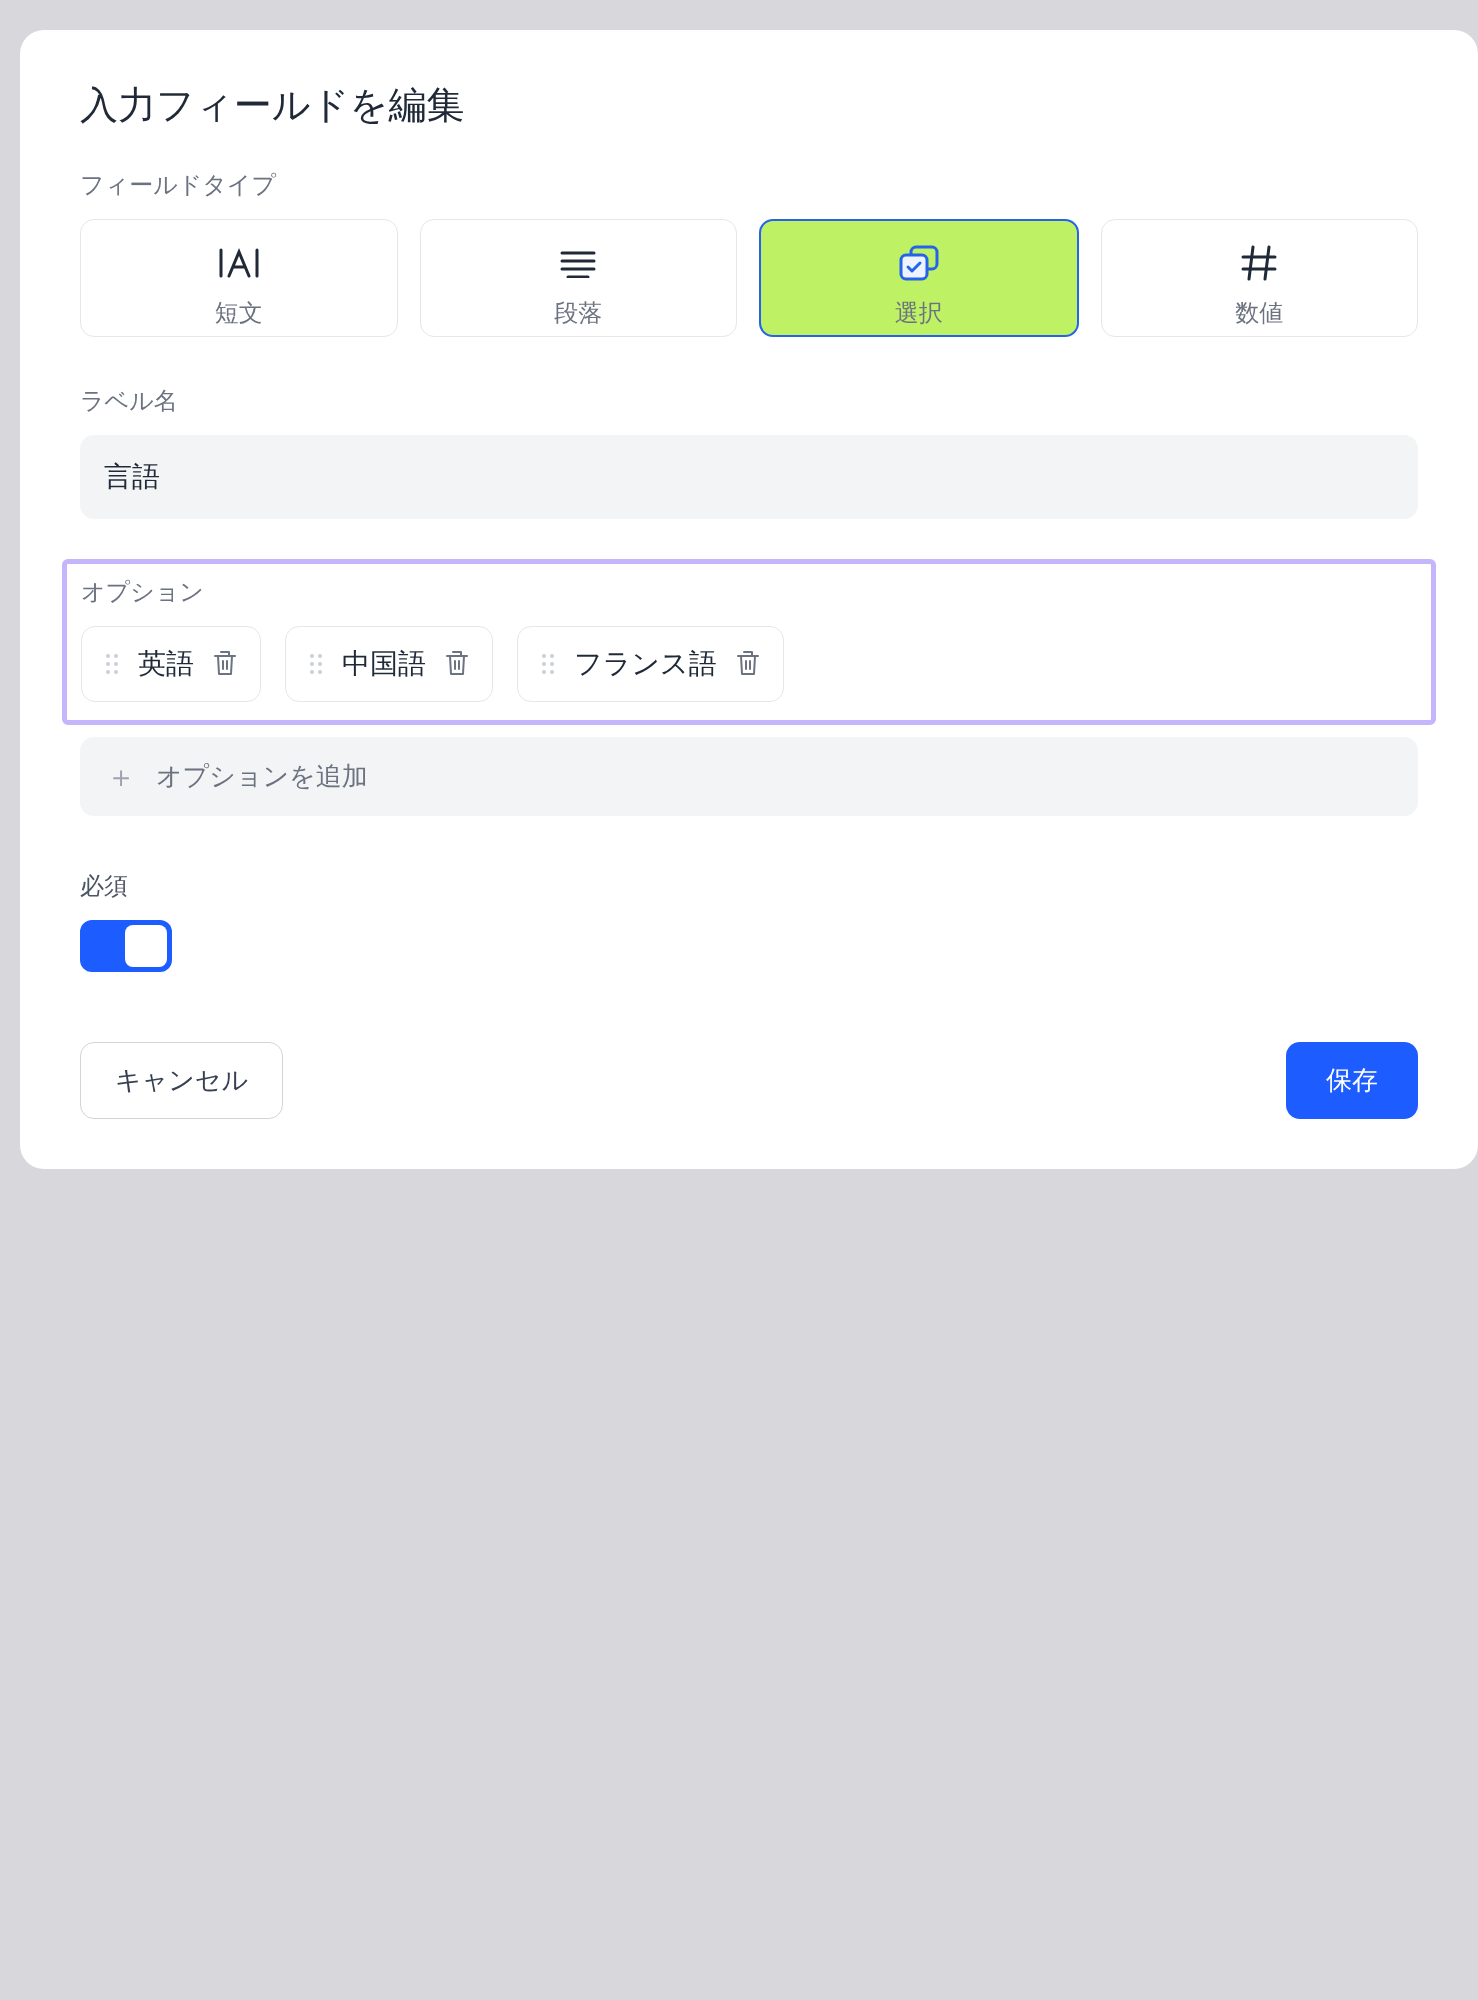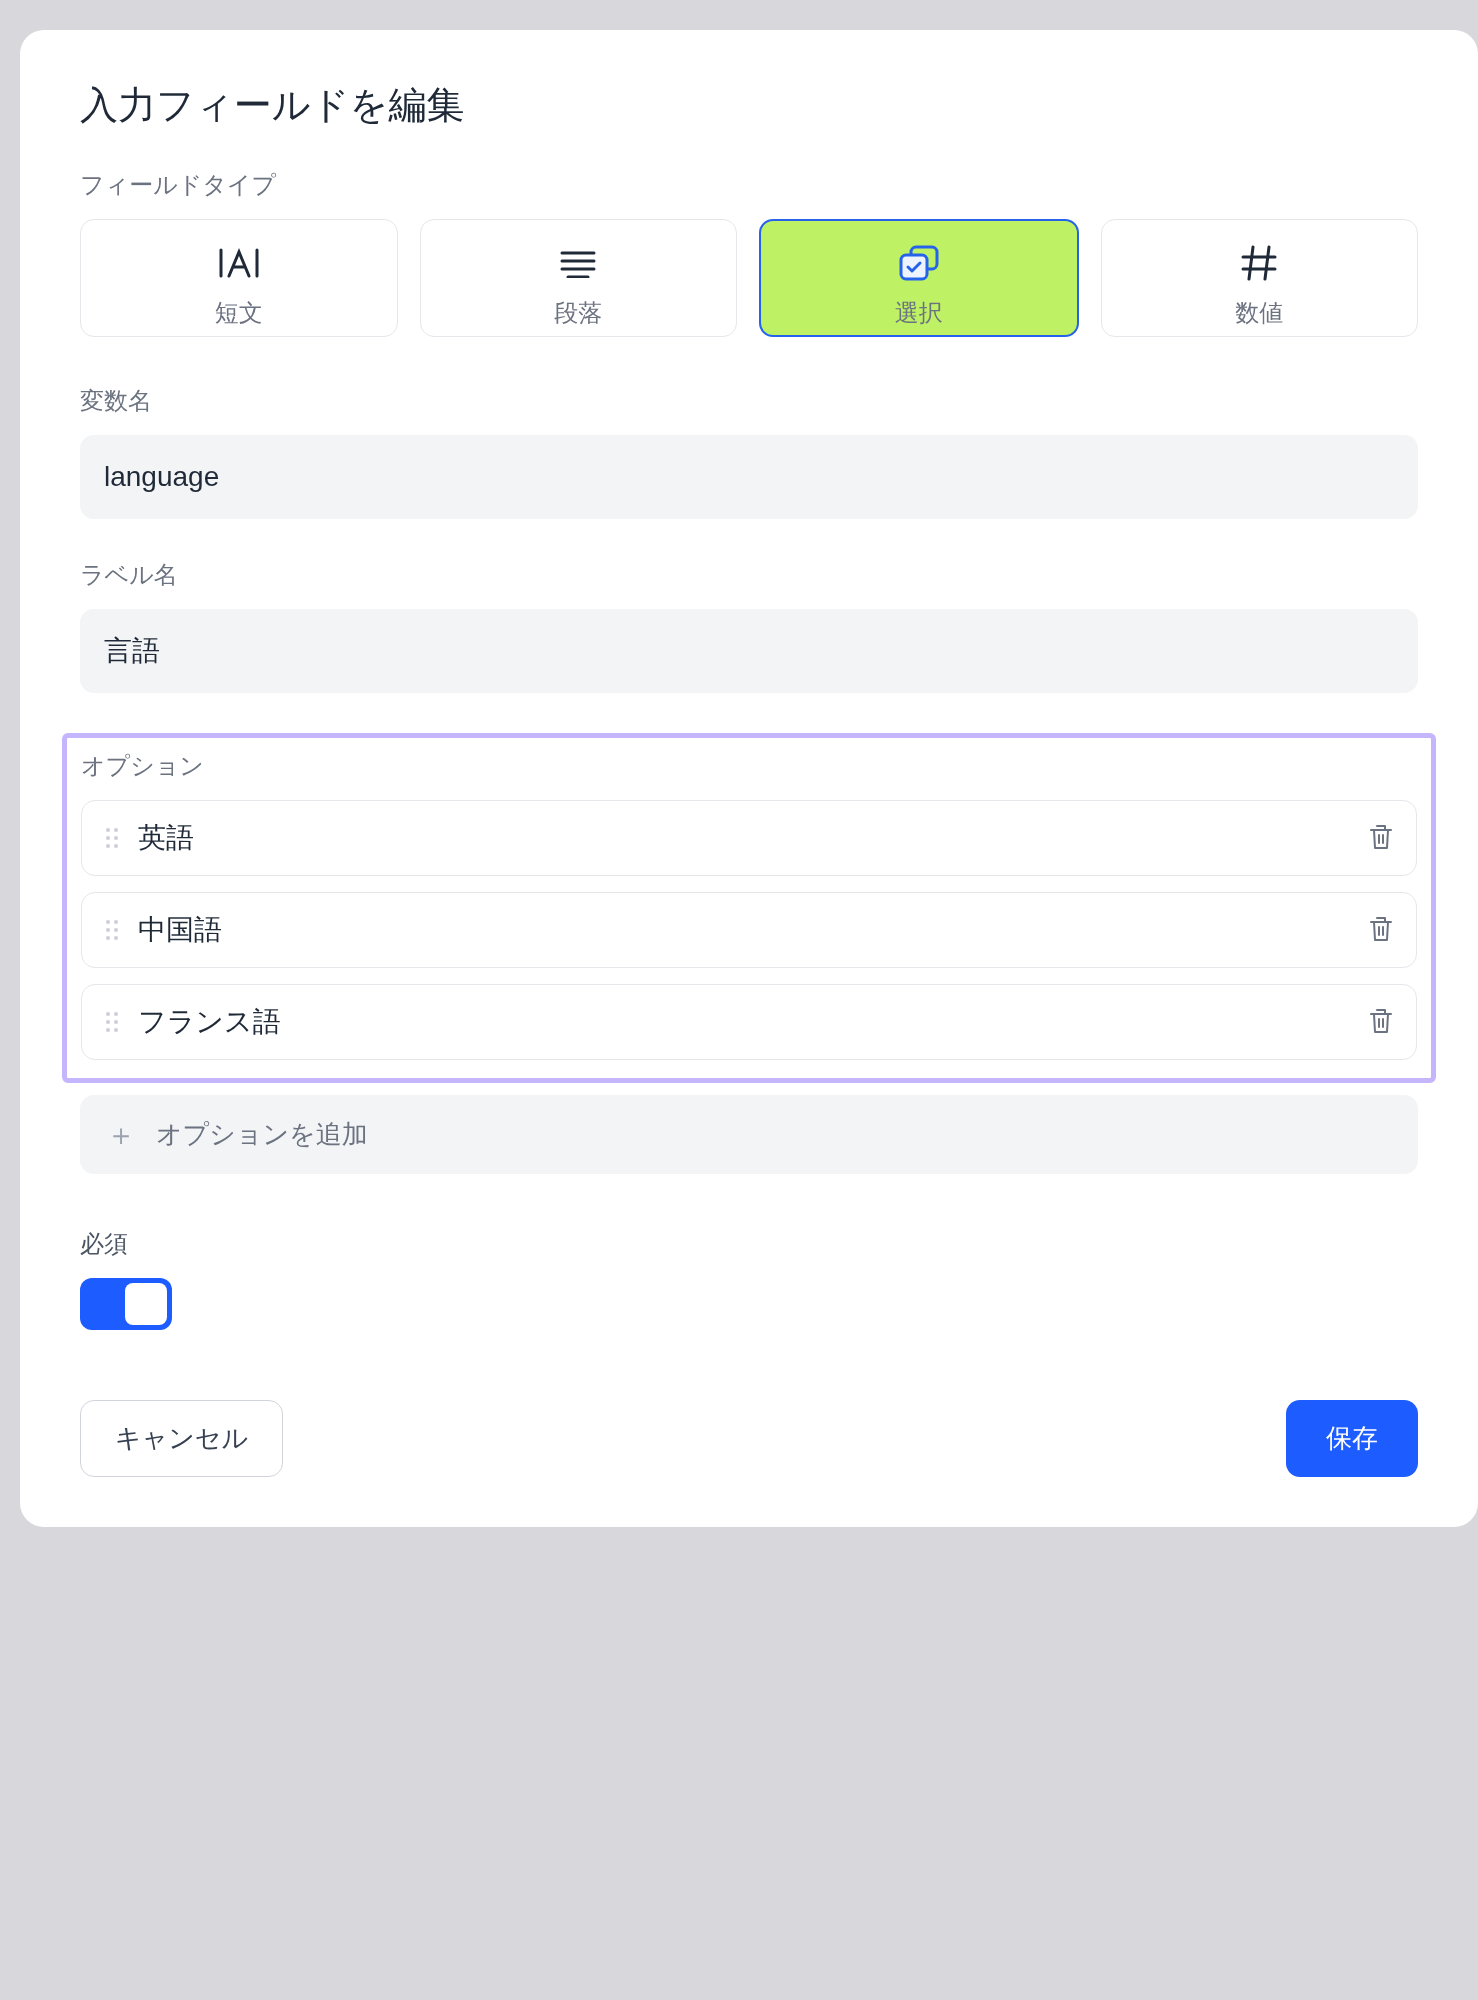--- a/index.html
+++ b/index.html
@@ -82,22 +82,22 @@
     }
     .options-highlight {
       border: 5px solid #c4b5fd;
       border-radius: 6px;
       padding: 12px 14px 18px 14px;
       margin: 0 -18px 12px -18px;
       position: relative;
     }
     .options-list {
       display: flex;
-      flex-direction: column;
-      gap: 16px;
+      flex-direction: row;
+      gap: 24px;
       margin-top: 14px;
     }
     .option-row {
       display: flex;
       align-items: center;
       gap: 18px;
       border: 1.5px solid #e5e7eb;
       border-radius: 14px;
       padding: 18px 22px;
       background: #fff;
@@ -234,24 +234,20 @@
             <line x1="14" y1="2" x2="10" y2="34" stroke="currentColor" stroke-width="3" stroke-linecap="round"></line>
             <line x1="30" y1="2" x2="26" y2="34" stroke="currentColor" stroke-width="3" stroke-linecap="round"></line>
             <line x1="4" y1="12" x2="36" y2="12" stroke="currentColor" stroke-width="3" stroke-linecap="round"></line>
             <line x1="4" y1="24" x2="36" y2="24" stroke="currentColor" stroke-width="3" stroke-linecap="round"></line>
           </svg>
       </span>
       <span class="field-type-label">数値</span>
     </div>
   </div>
 
-  <div class="text-input-wrap">
-    <div class="section-label">変数名</div>
-    <input class="text-input" type="text" value="language" style="">
-  </div>
 
   <div class="text-input-wrap">
     <div class="section-label">ラベル名</div>
     <input class="text-input" type="text" value="言語" style="">
   </div>
 
   <div class="options-highlight">
     <div class="section-label">オプション</div>
     <div class="options-list">
 

